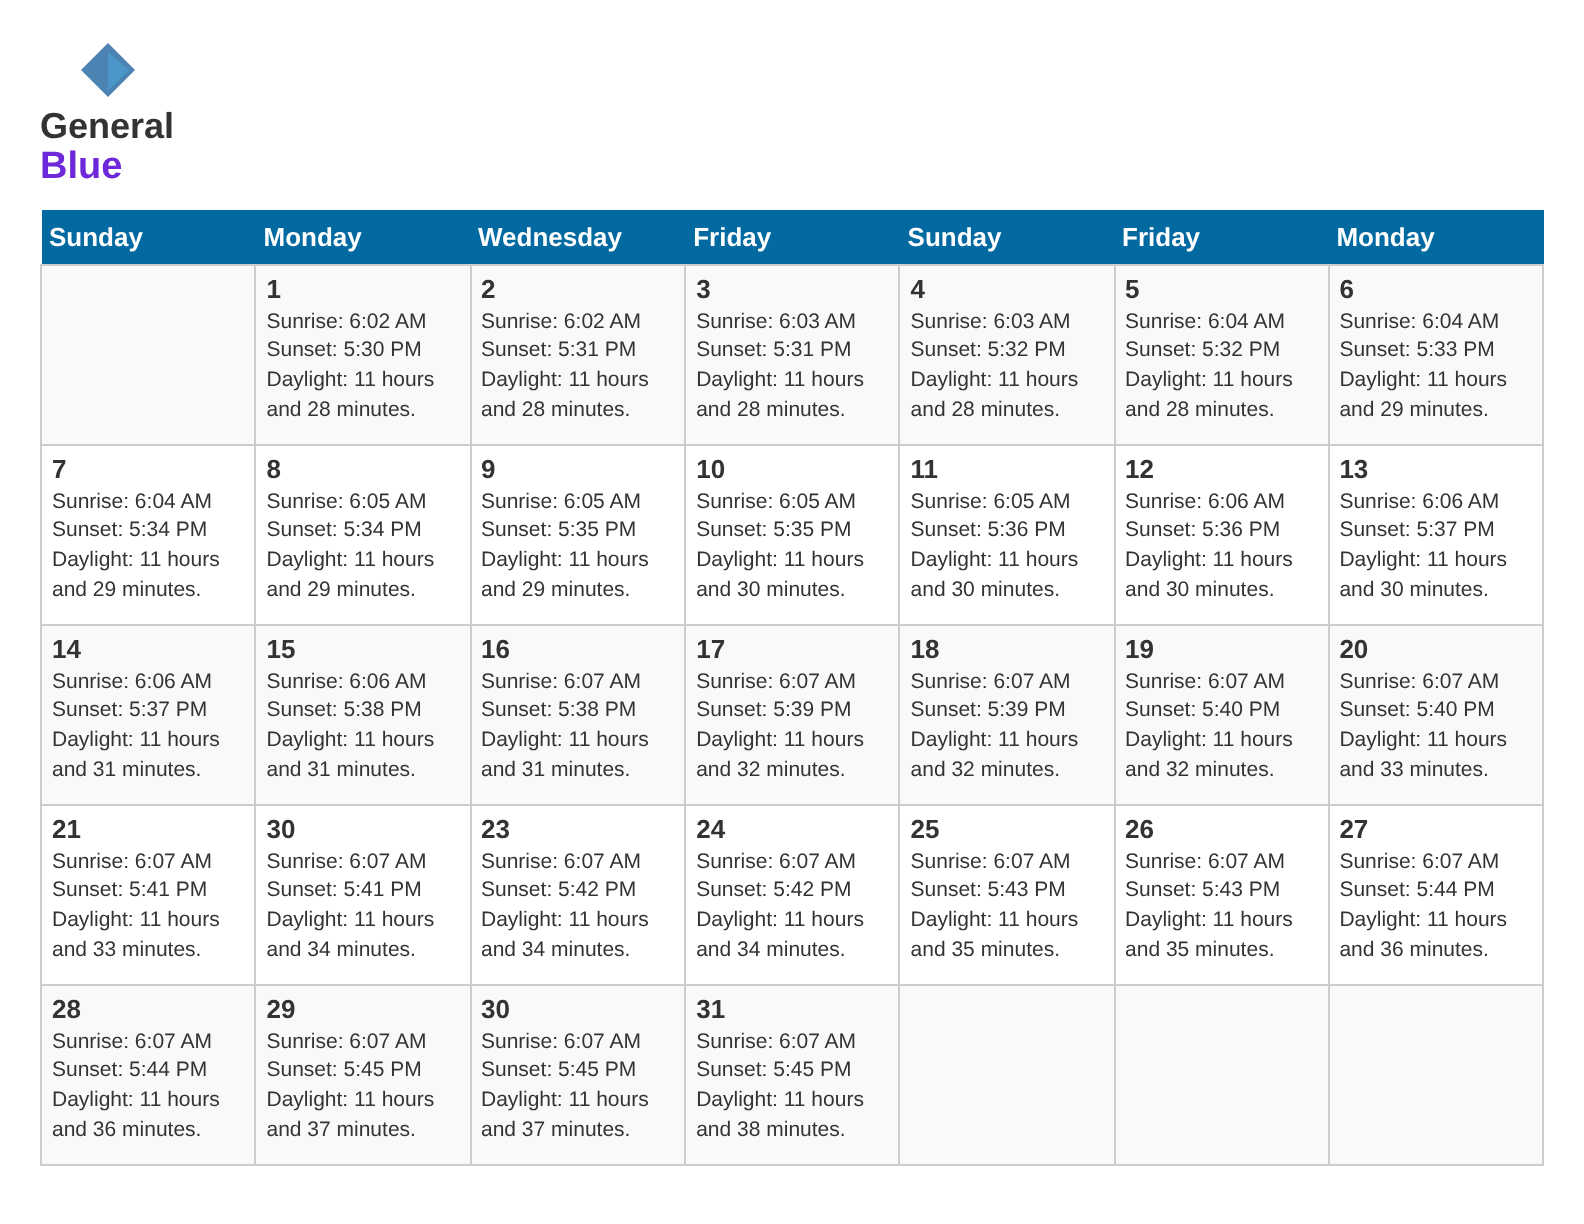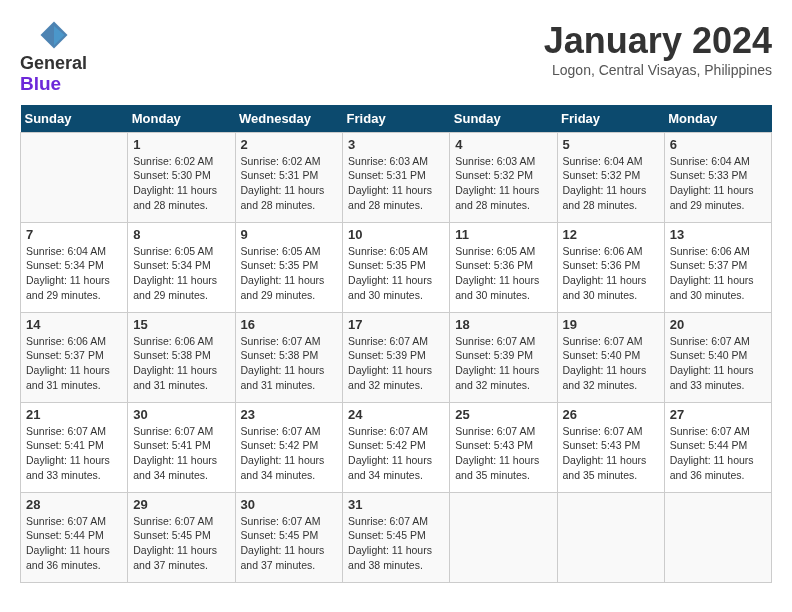--- a/index.html
+++ b/index.html
@@ -52,21 +52,21 @@
     .location {
       font-size: 14px;
       color: #555;
     }
     table {
       width: 100%;
       border-collapse: collapse;
       font-size: 11px;
     }
     thead tr th {
-      background: #0c4a6e;
+      background: #0369a1;
       color: #fff;
       padding: 6px 4px;
       text-align: left;
       font-size: 13px;
       font-weight: bold;
     }
     tbody tr td {
       border: 1px solid #ccc;
       padding: 4px 5px;
       vertical-align: top;
@@ -102,24 +102,20 @@
   <div class="logo">
     <svg class="logo-icon" viewBox="0 0 40 40">
       <polygon points="20,2 38,20 20,38 2,20" fill="#2e6da4" opacity="0.85"></polygon>
       <polygon points="20,8 34,20 20,34" fill="#4a9fd4" opacity="0.7"></polygon>
     </svg>
     <div class="logo-text">
       <span class="logo-general">General</span>
       <span class="logo-blue">Blue</span>
     </div>
   </div>
-  <div class="title-block">
-    <div class="month-title">January 2024</div>
-    <div class="location">Logon, Central Visayas, Philippines</div>
-  </div>
 </div>
 
 <table>
   <thead>
     <tr id="thead-row">
         <th>Sunday</th>
         <th>Monday</th>
         <th>Wednesday</th>
         <th>Friday</th>
         <th>Sunday</th>

